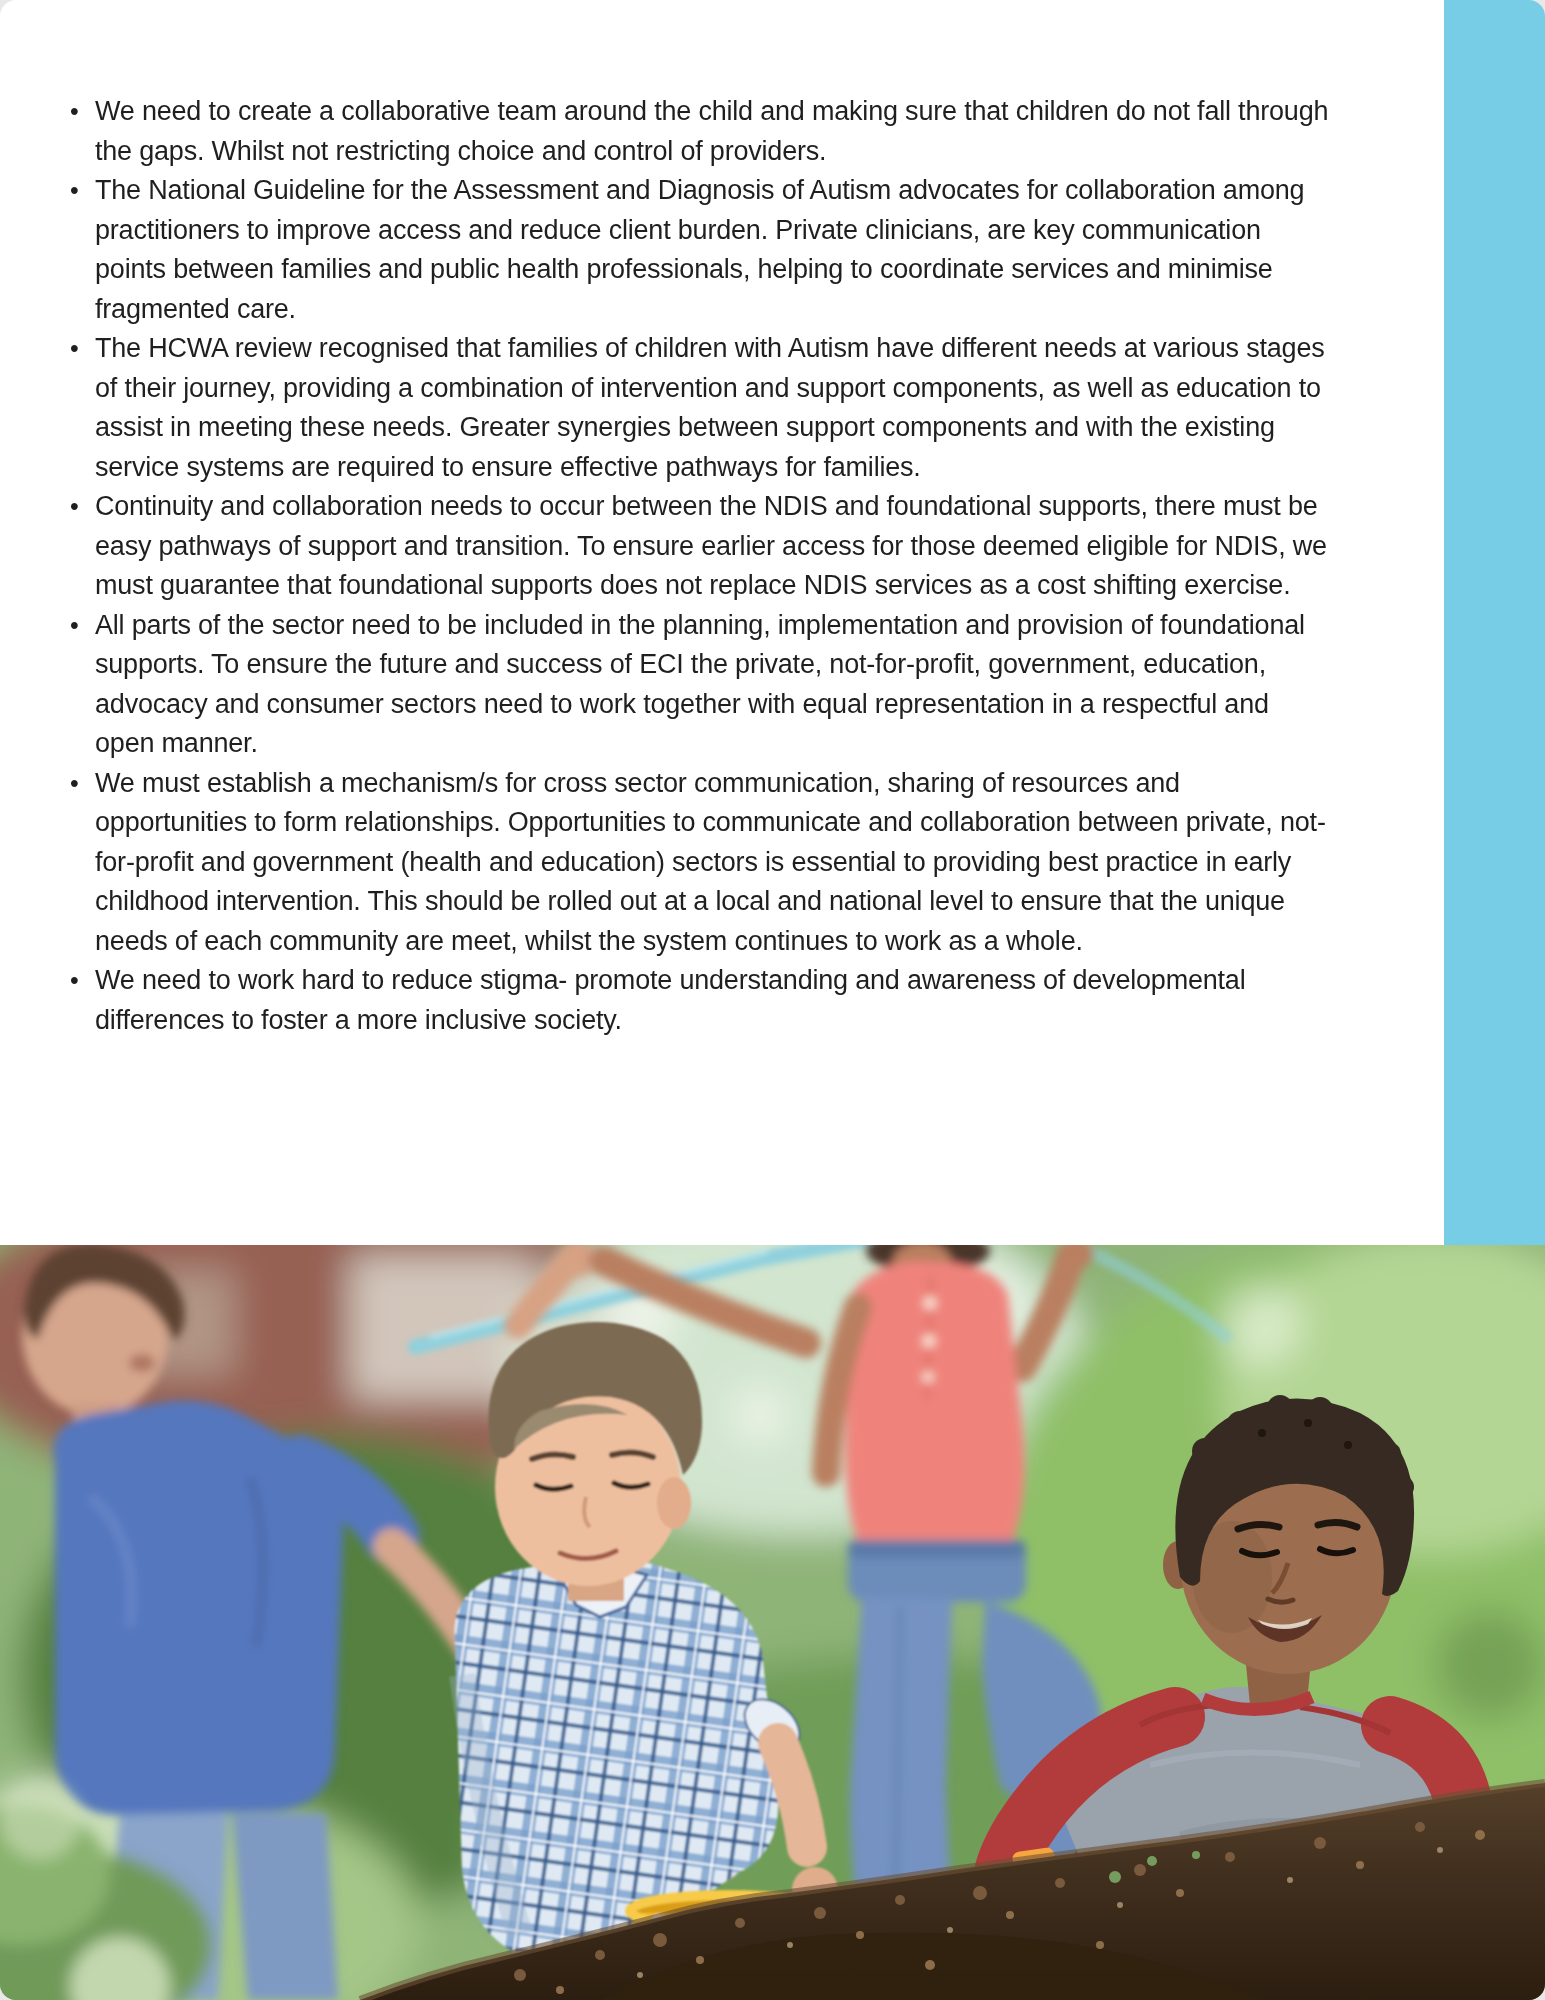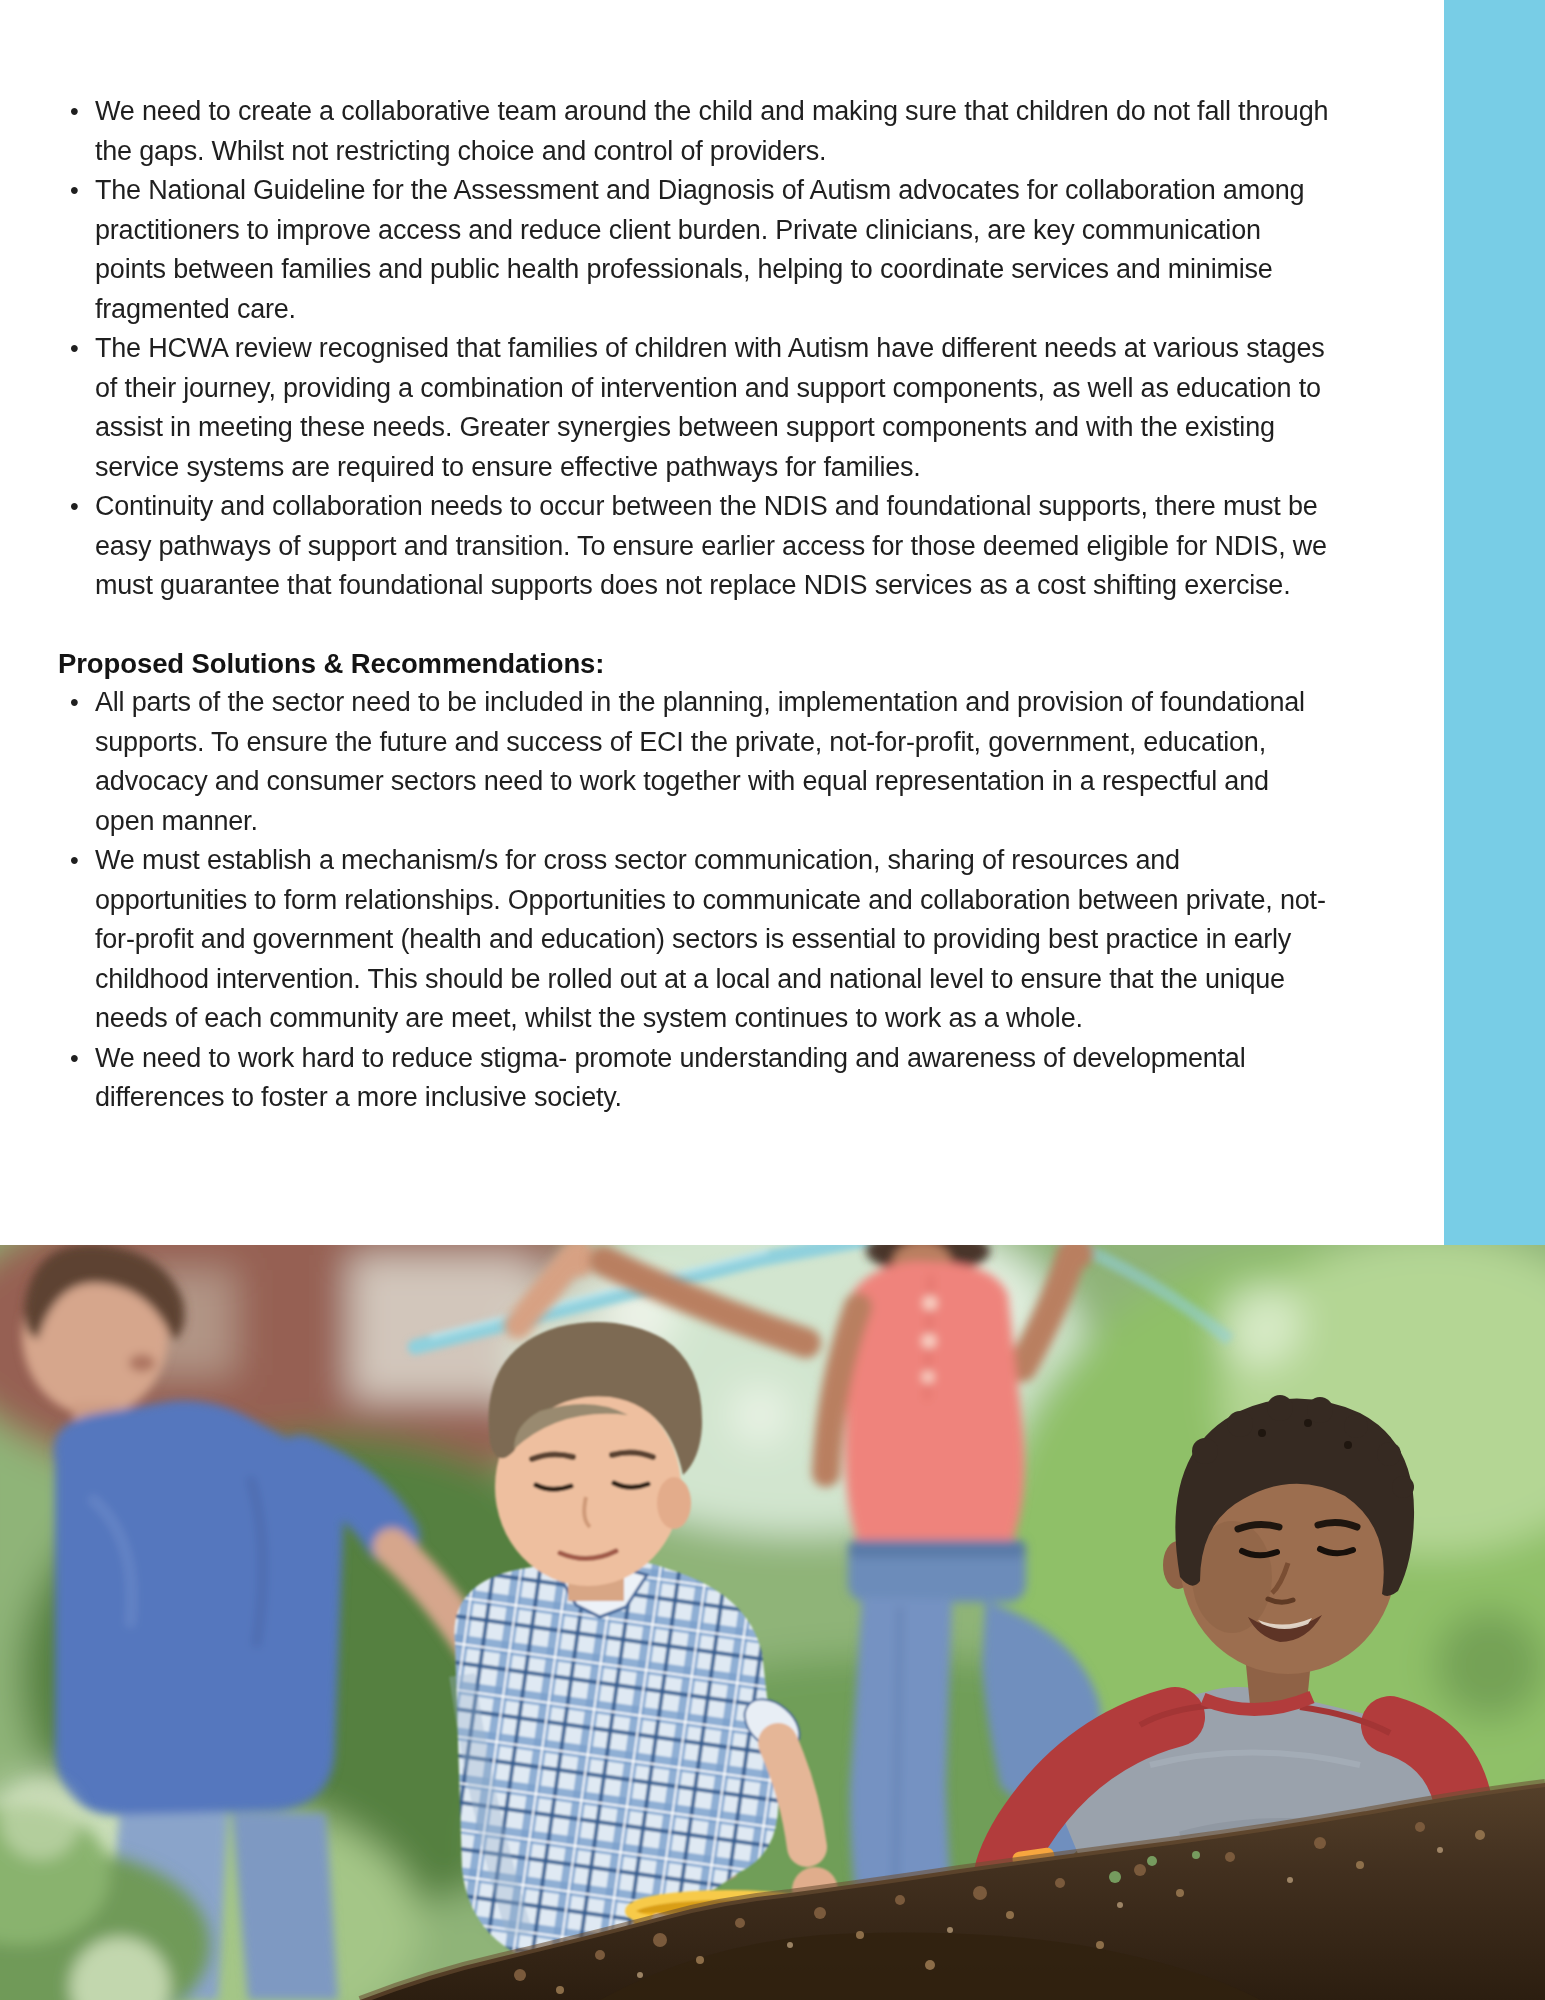--- a/index.html
+++ b/index.html
@@ -1,18 +1,18 @@
 <!DOCTYPE html>
 <html><head>
 <meta charset="utf-8">
 <style>
   html,body{margin:0;padding:0;background:#e8e8e8;}
   .page{
     position:relative;width:1545px;height:2000px;background:#ffffff;
-    font-family:"Liberation Sans",sans-serif;overflow:hidden;margin:0 auto;
+    font-family:"Liberation Sans",sans-serif;overflow:hidden;margin:0 auto;border-radius:16px;
   }
   .accent-stripe{
     position:absolute;left:1444px;top:0;width:101px;height:1245px;background:#78cde6;
   }
   .content{
     position:absolute;left:58px;top:92px;width:1272px;
     color:#1f1f1f;font-size:27px;line-height:39.5px;letter-spacing:-0.2px;
   }
   ul.bullets{margin:0;padding:0;list-style:none;}
   ul.bullets li{position:relative;padding-left:37px;}
@@ -36,21 +36,20 @@
 
   <div class="accent-stripe"></div>
 
   <div class="content">
     <ul class="bullets">
       <li>We need to create a collaborative team around the child and making sure that children do not fall through the gaps. Whilst not restricting choice and control of providers.</li>
       <li>The National Guideline for the Assessment and Diagnosis of Autism advocates for collaboration among practitioners to improve access and reduce client burden. Private clinicians, are key communication points between families and public health professionals, helping to coordinate services and minimise fragmented care.</li>
       <li>The HCWA review recognised that families of children with Autism have different needs at various stages of their journey, providing a combination of intervention and support components, as well as education to assist in meeting these needs. Greater synergies between support components and with the existing service systems are required to ensure effective pathways for families.</li>
       <li>Continuity and collaboration needs to occur between the NDIS and foundational supports, there must be easy pathways of support and transition. To ensure earlier access for those deemed eligible for NDIS, we must guarantee that foundational supports does not replace NDIS services as a cost shifting exercise.</li>
     </ul>
-    <h2 class="heading">Proposed Solutions &amp; Recommendations:</h2>
     <ul class="bullets">
       <li>All parts of the sector need to be included in the planning, implementation and provision of foundational supports. To ensure the future and success of ECI the private, not-for-profit, government, education, advocacy and consumer sectors need to work together with equal representation in a respectful and open manner.</li>
       <li>We must establish a mechanism/s for cross sector communication, sharing of resources and opportunities to form relationships. Opportunities to communicate and collaboration between private, not-for-profit and government (health and education) sectors is essential to providing best practice in early childhood intervention. This should be rolled out at a local and national level to ensure that the unique needs of each community are meet, whilst the system continues to work as a whole.</li>
       <li>We need to work hard to reduce stigma- promote understanding and awareness of developmental differences to foster a more inclusive society.</li>
     </ul>
   </div>
 
   <figure class="photo" role="img">
     <svg viewBox="0 0 1545 755" preserveAspectRatio="none" xmlns="http://www.w3.org/2000/svg">
       <defs>

